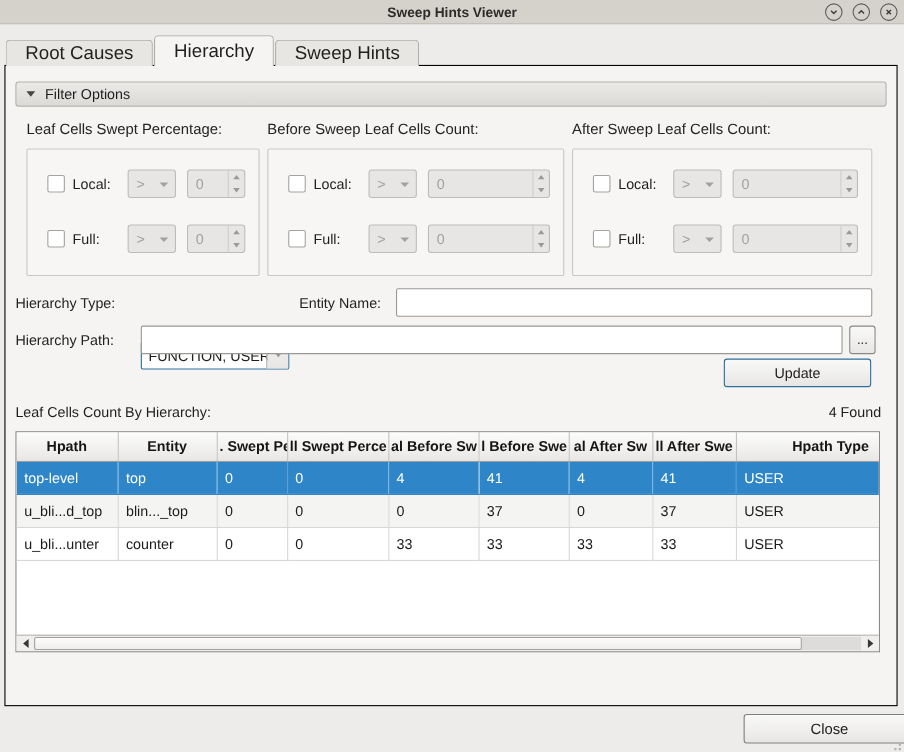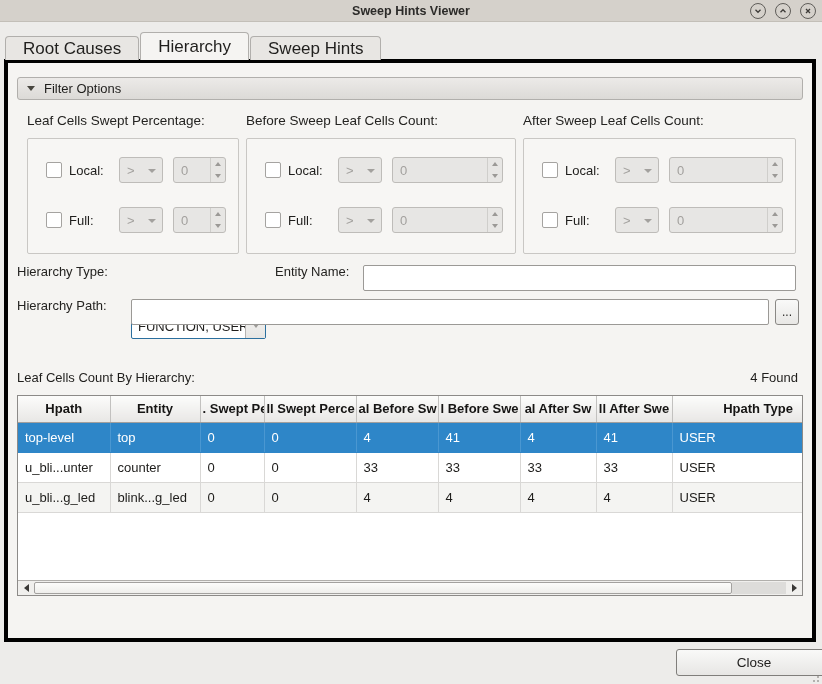--- a/index.html
+++ b/index.html
@@ -32,21 +32,21 @@
     height:24px; padding:0 17px; display:flex; align-items:center;
     background:#e8e6e3; border:1px solid #b1afac; border-bottom:none;
     border-top-left-radius:4px; border-top-right-radius:4px;
     margin-right:1px; font-size:17px; color:#201f1d;
   }
   .tab.active { height:28px; background:#f5f4f2; position:relative; z-index:4; }
 
   
   .panel {
     position:absolute; left:4px; right:6px; top:59px; height:583px;
-    background:#f5f4f2; border:4px solid #000000; z-index:1;
+    background:#f5f4f2; border:1px solid #000000; z-index:1;
   }
 
   .filter-header {
     position:absolute; left:9px; right:9px; top:14px; height:23px;
     background:linear-gradient(#eceae8,#dcdad7);
     border:1px solid #b1afac; border-radius:3px;
     display:flex; align-items:center; padding-left:9px; gap:9px;
   }
   .tri-down { width:0; height:0; border-left:4px solid transparent; border-right:4px solid transparent; border-top:5px solid #48463f; }
 
@@ -79,21 +79,21 @@
     border:1px solid #bebcb9; border-radius:3px; color:#a3a19e;
     display:flex; align-items:center; padding-left:7px; flex:1 1 auto;
   }
   .g0 .spin-dis { max-width:54px; }
   .spinbtns { position:absolute; right:0; top:0; bottom:0; width:15px; border-left:1px solid #cfcecb;
     display:flex; flex-direction:column; }
   .spinbtns span { flex:1; display:flex; align-items:center; justify-content:center; }
   .tri-up-s { width:0;height:0;border-left:3.5px solid transparent;border-right:3.5px solid transparent;border-bottom:4px solid #9b9996; }
   .tri-dn-s { width:0;height:0;border-left:3.5px solid transparent;border-right:3.5px solid transparent;border-top:4px solid #9b9996; }
 
-  .rowline { position:absolute; left:9px; right:9px; height:28px; display:flex; }
+  .rowline { position:absolute; left:9px; right:9px; height:28px; display:flex; align-items:center; }
   .ht-row { top:201px; } .hp-row { top:235px; }
   .flabel { color:#242321; }
   .combo-en {
     position:absolute; left:114px; width:135px; height:26px; top:1px;
     background:#ffffff; border:1px solid #2b6f9e; border-radius:2px;
     display:flex; align-items:center; padding-left:6px; font-size:13px;margin-top:48px;
   }
   .combo-en .arrowbox {
     position:absolute; right:0; top:0; bottom:0; width:20px;
     border-left:1px solid #b5b3b1; background:linear-gradient(#f4f3f1,#e6e5e3);
@@ -337,20 +337,21 @@
     <span class="flabel entity-label">Entity Name:</span>
     <input class="textinput entity-input" value="" style="">
   </div>
 
   <div class="rowline hp-row">
     <span class="flabel">Hierarchy Path:</span>
     <input class="textinput hpath-input" value="" style="">
     <button class="browse-btn">...</button>
   </div>
 
+  <button class="update-btn">Update</button>
 
   <div class="caption-row">
     <span>Leaf Cells Count By Hierarchy:</span>
     <span>4 Found</span>
   </div>
 
   <div class="tablewrap">
     <table>
       <colgroup id="cols">
           <col style="width: 92px;">
@@ -381,40 +382,40 @@
             <td>top-level</td>
             <td>top</td>
             <td>0</td>
             <td>0</td>
             <td>4</td>
             <td>41</td>
             <td>4</td>
             <td>41</td>
             <td>USER</td>
           </tr>
+          <tr class="alt">
+            <td>u_bli...d_top</td>
+            <td>blin..._top</td>
+            <td>0</td>
+            <td>0</td>
+            <td>0</td>
+            <td>37</td>
+            <td>0</td>
+            <td>37</td>
+            <td>USER</td>
+          </tr>
           <tr>
             <td>u_bli...unter</td>
             <td>counter</td>
             <td>0</td>
             <td>0</td>
             <td>33</td>
             <td>33</td>
             <td>33</td>
             <td>33</td>
-            <td>USER</td>
-          </tr>
-          <tr class="alt">
-            <td>u_bli...g_led</td>
-            <td>blink...g_led</td>
-            <td>0</td>
-            <td>0</td>
-            <td>4</td>
-            <td>4</td>
-            <td>4</td>
-            <td>4</td>
             <td>USER</td>
           </tr>
         </tbody>
     </table>
     <div class="hscroll">
       <span class="sarrow">
           <i class="tri-left"></i>
         </span>
       <span class="sthumb"></span>
       <span class="sgroove"></span>

